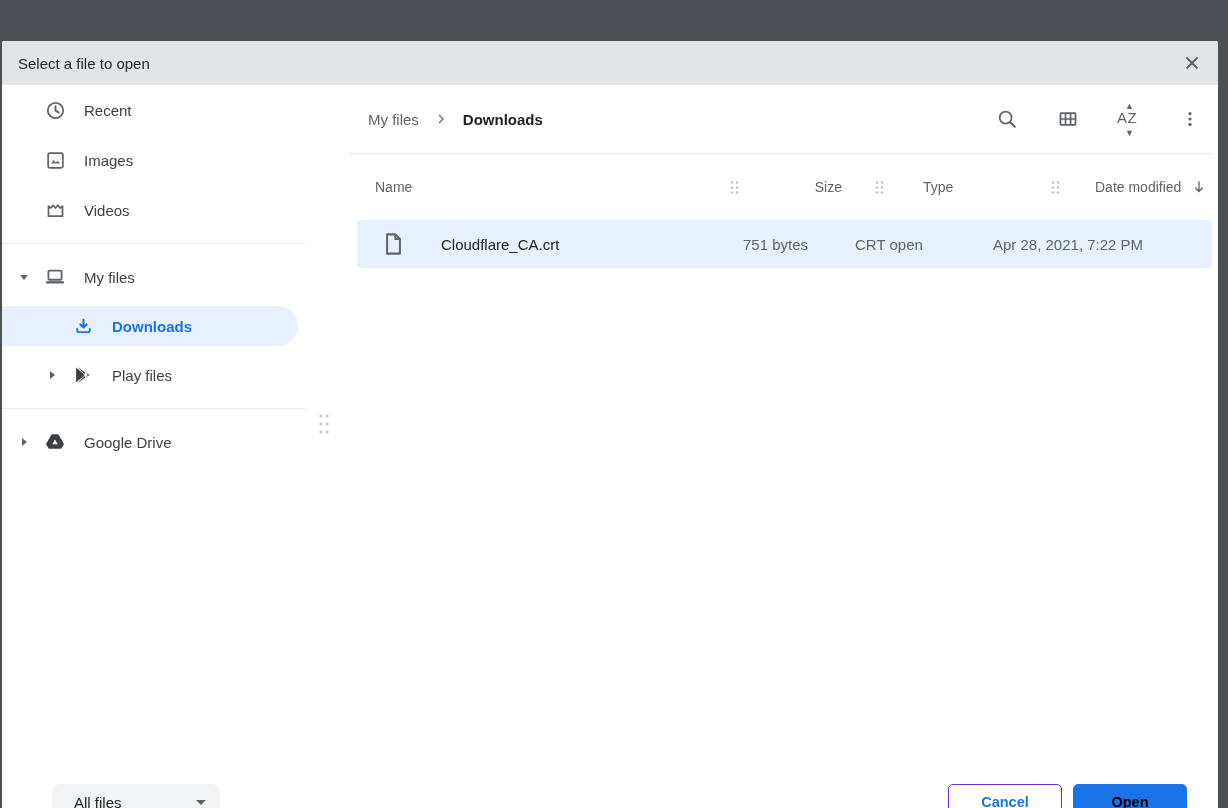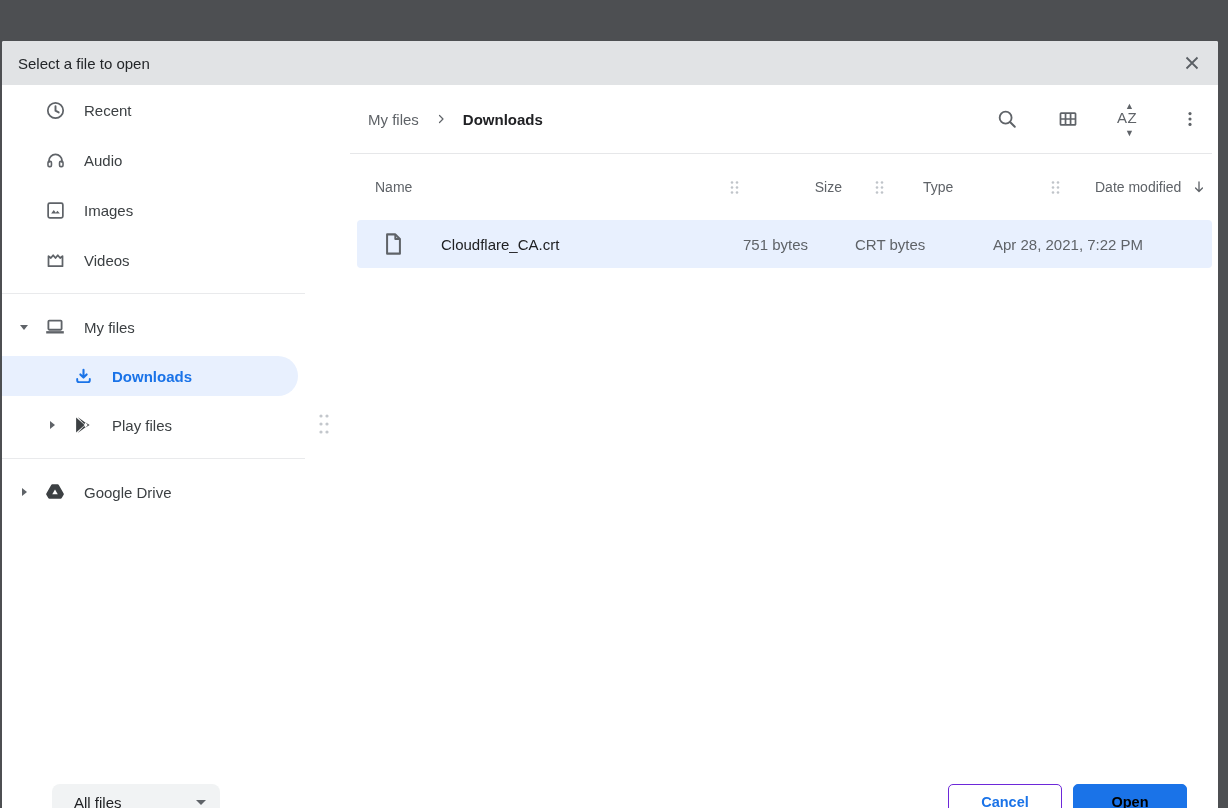--- a/index.html
+++ b/index.html
@@ -147,31 +147,20 @@
         <span class="caret-box"></span>
         <span class="s-icon">
           <svg width="21" height="21" viewBox="0 0 24 24">
               <circle cx="12" cy="12" r="8.8" fill="none" stroke="currentColor" stroke-width="2"></circle>
               <path d="M12 7.2v5l3.6 2" fill="none" stroke="currentColor" stroke-width="2.2" stroke-linecap="round"></path>
             </svg>
         </span>
         <span>Recent</span>
       </div>
 
-      <div class="srow">
-        <span class="caret-box"></span>
-        <span class="s-icon">
-          <svg width="21" height="21" viewBox="0 0 24 24">
-              <path d="M4.5 14.5v-2a7.5 7.5 0 0 1 15 0v2" fill="none" stroke="currentColor" stroke-width="2"></path>
-              <rect x="3.4" y="13" width="4" height="6" rx="1.6" fill="none" stroke="currentColor" stroke-width="1.8"></rect>
-              <rect x="16.6" y="13" width="4" height="6" rx="1.6" fill="none" stroke="currentColor" stroke-width="1.8"></rect>
-            </svg>
-        </span>
-        <span>Audio</span>
-      </div>
 
       <div class="srow">
         <span class="caret-box"></span>
         <span class="s-icon">
           <svg width="21" height="21" viewBox="0 0 24 24">
               <rect x="3.6" y="3.6" width="16.8" height="16.8" rx="1.8" fill="none" stroke="currentColor" stroke-width="2"></rect>
               <path d="M7 15.5l3-4 2.4 3 1.8-2.3 2.8 3.3z" fill="currentColor"></path>
             </svg>
         </span>
         <span>Images</span>
@@ -379,21 +368,21 @@
             <svg width="19" height="22" viewBox="0 0 20 24">
                 <path d="M3 1.5h9l5 5v16H3z" fill="none" stroke="currentColor" stroke-width="2.2" stroke-linejoin="round"></path>
                 <path d="M12 1.5v5h5" fill="none" stroke="currentColor" stroke-width="2.2" stroke-linejoin="round"></path>
               </svg>
           </span>
           <span>Cloudflare_CA.crt</span>
         </span>
         <span></span>
         <span class="cell size">751 bytes</span>
         <span></span>
-        <span class="cell type">CRT bytes</span>
+        <span class="cell type">CRT open</span>
         <span></span>
         <span class="cell date">Apr 28, 2021, 7:22 PM</span>
       </div>
 
       <div class="rows-area"></div>
     </section>
   </div>
 
   <div class="footer">
     <button class="filetype-select">

